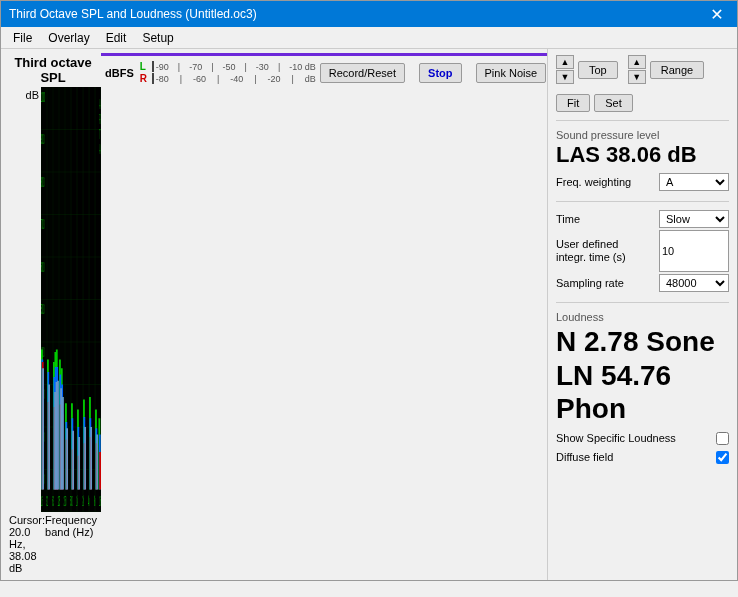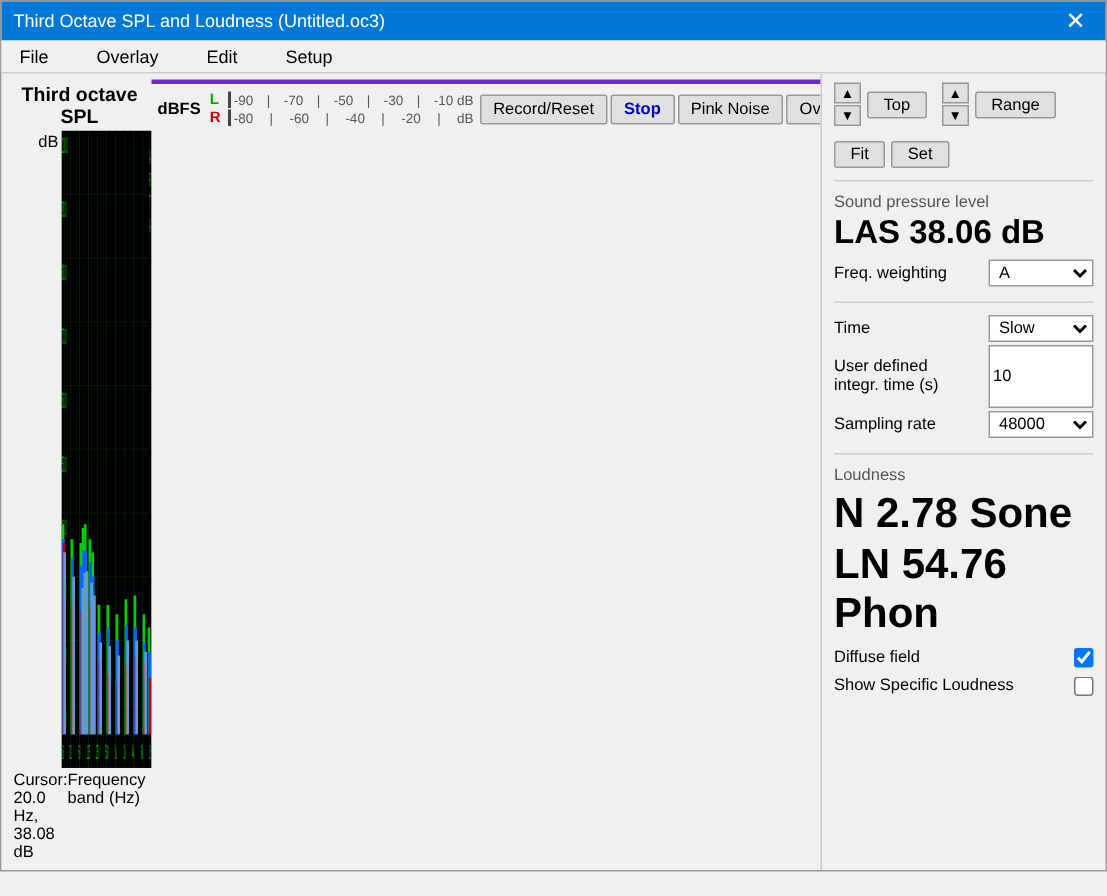--- a/index.html
+++ b/index.html
@@ -4,38 +4,38 @@
   <style>
     * { box-sizing: border-box; margin: 0; padding: 0; }
     body { font-family: 'Segoe UI', Arial, sans-serif; font-size: 12px; background: #f0f0f0; width: 738px; height: 597px; overflow: hidden; }
     
     .window { width: 738px; height: 581px; background: #f0f0f0; border: 1px solid #999; display: flex; flex-direction: column; }
     
     .title-bar { background: #0078d7; color: white; padding: 4px 8px; display: flex; justify-content: space-between; align-items: center; height: 26px; flex-shrink: 0; }
     .title-text { font-size: 12px; }
     .close-btn { background: none; border: none; color: white; font-size: 16px; cursor: pointer; width: 24px; height: 24px; display: flex; align-items: center; justify-content: center; }
     
-    .menu-bar { display: flex; gap: 16px; padding: 2px 4px; background: #f0f0f0; border-bottom: 1px solid #ccc; height: 22px; flex-shrink: 0; }
+    .menu-bar { display: flex; gap: 0; padding: 2px 4px; background: #f0f0f0; border-bottom: 1px solid #ccc; height: 22px; flex-shrink: 0; }
     .menu-item { padding: 2px 8px; cursor: pointer; font-size: 12px; color: #000; }
     
     .main-area { display: flex; flex: 1; overflow: hidden; }
     
     .chart-area { flex: 1; display: flex; flex-direction: row; background: #f0f0f0; padding: 4px; min-width: 0; }
     
     .chart-wrapper { display: flex; flex: 1; position: relative; }
     
     .x-axis-info { display: flex; justify-content: center; padding: 2px 4px; font-size: 11px; }
     .cursor-info { color: #000; }
     .freq-label { color: #000; }
     
     .bottom-bar { display: flex; align-items: center; background: #f0f0f0; border-top: 3px solid #6d28d9; height: 36px; padding: 2px 4px; flex-shrink: 0; gap: 4px; }
     
     .dBFS-label { font-size: 11px; font-weight: bold; margin-right: 2px; }
     
-    .buttons-area { display: flex; gap: 2px; }
+    .buttons-area { display: flex; gap: 14px; }
     .btn { padding: 3px 8px; font-size: 11px; background: #e0e0e0; border: 1px solid #999; cursor: pointer; border-radius: 2px; white-space: nowrap; }
     .btn.stop-btn { background: #e0e0e0; }
     
     .right-panel { width: 190px; background: #f0f0f0; border-left: 1px solid #ccc; padding: 6px 8px; display: flex; flex-direction: column; gap: 6px; flex-shrink: 0; overflow: hidden; }
     .nav-btn { width: 18px; height: 14px; background: #e0e0e0; border: 1px solid #999; cursor: pointer; display: flex; align-items: center; justify-content: center; font-size: 9px; }
     .nav-text-btn { padding: 2px 10px; font-size: 11px; background: #e0e0e0; border: 1px solid #999; cursor: pointer; border-radius: 2px; }
     
     .section-label { font-size: 11px; color: #555; margin-bottom: 2px; }
     
     .spl-value { font-size: 22px; font-weight: bold; color: #000; line-height: 1.1; }
@@ -333,23 +333,23 @@
 
       <div>
         <div class="section-label">Loudness</div>
         <div class="loudness-value">
           <div>N 2.78 Sone</div>
           <div>LN 54.76 Phon</div>
         </div>
       </div>
 
       <div class="checkbox-row">
+        <span>Show Specific Loudness</span>
+        <input type="checkbox" style="">
+      </div>
+
+      <div class="checkbox-row">
         <span>Diffuse field</span>
         <input type="checkbox" checked="" style="">
-      </div>
-
-      <div class="checkbox-row">
-        <span>Show Specific Loudness</span>
-        <input type="checkbox" style="">
       </div>
     </div>
   </div>
 </div>
 
 </body></html>

